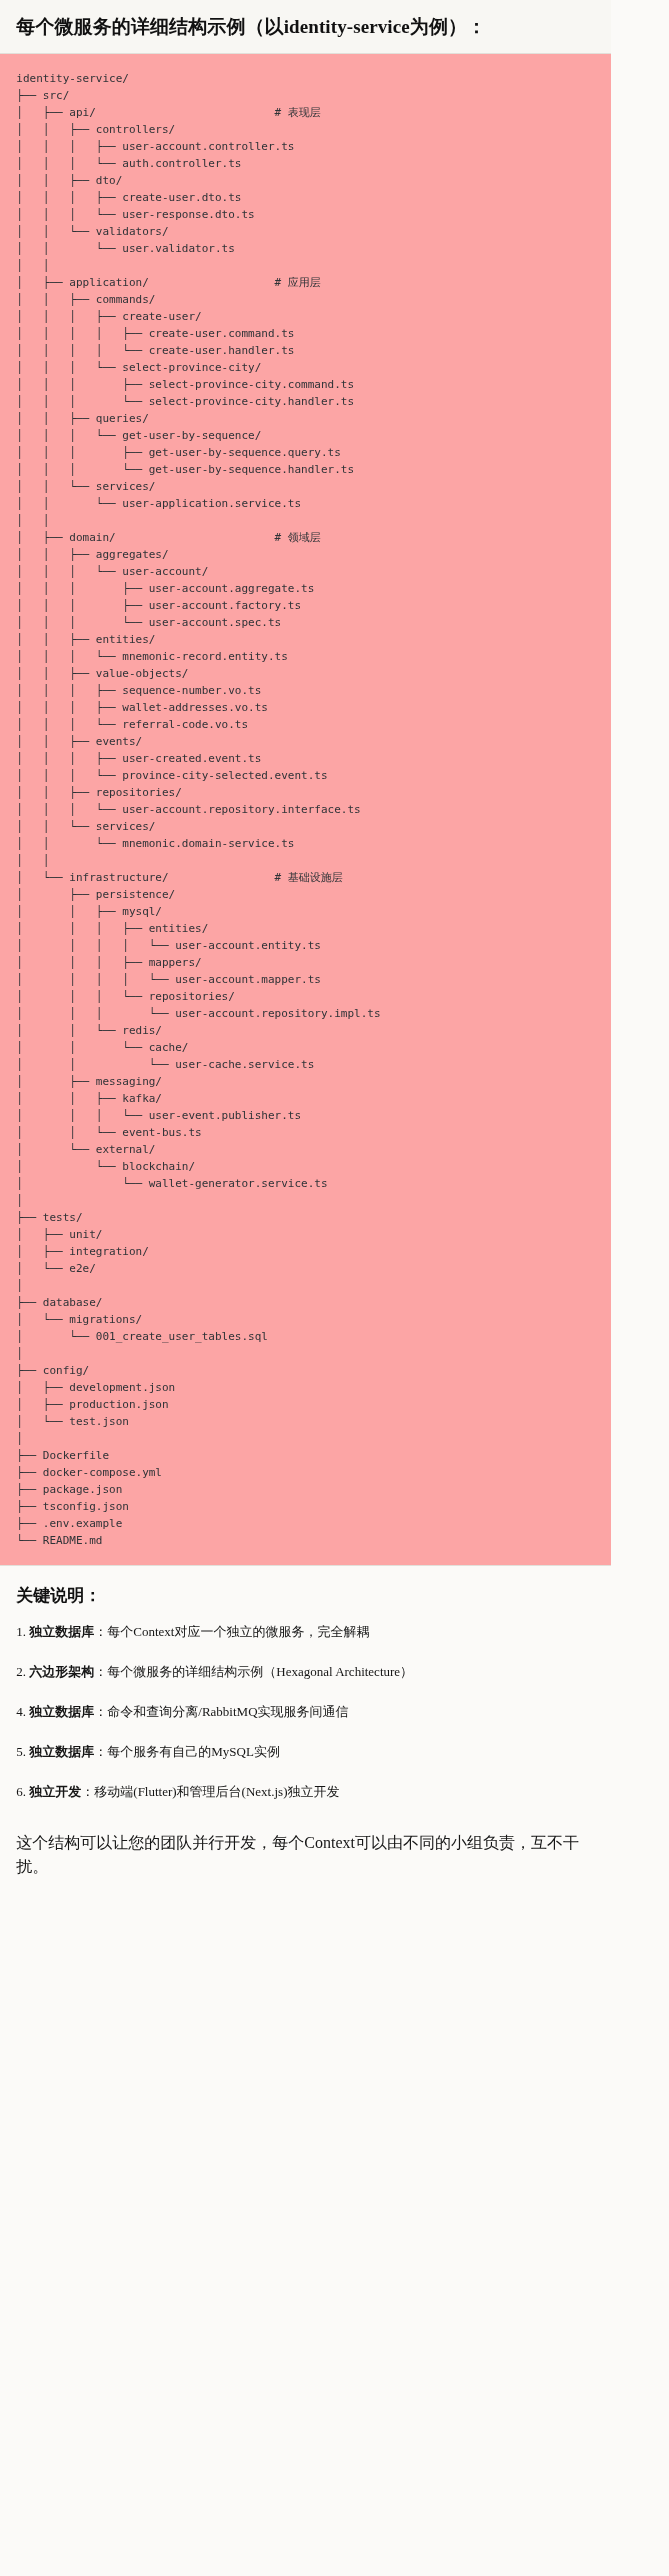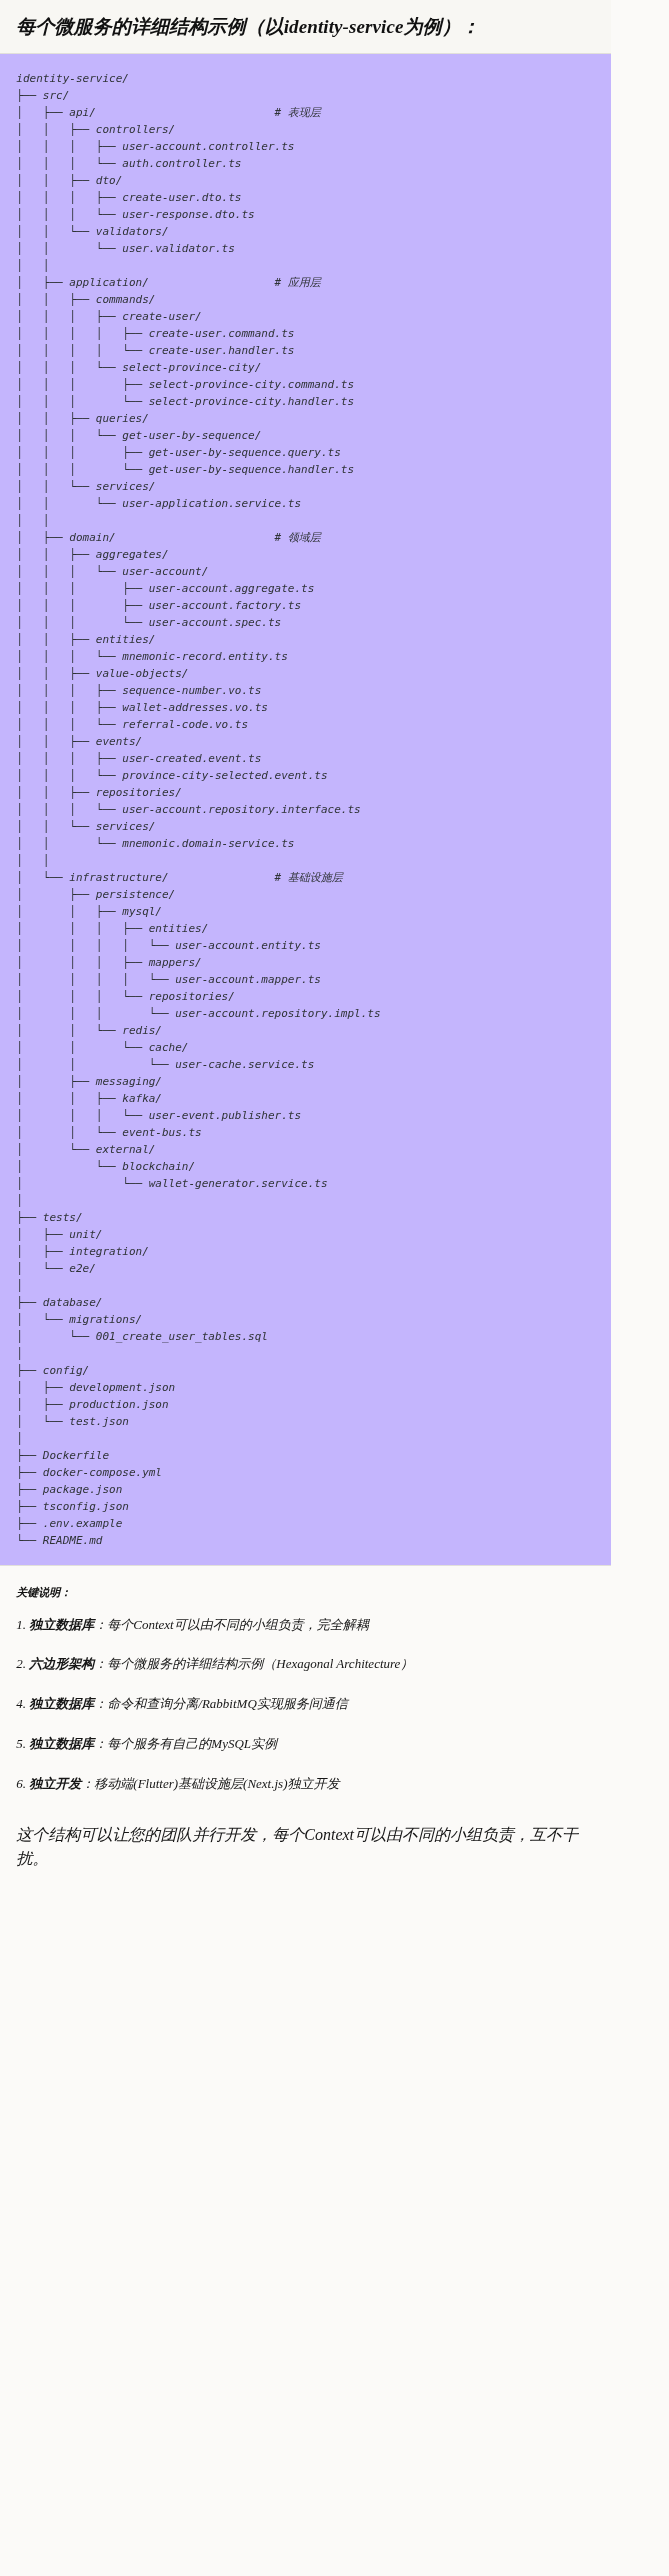--- a/index.html
+++ b/index.html
@@ -10,41 +10,40 @@
   }
   body {
     font-family: "Liberation Serif", "DejaVu Serif", serif;
     color: #1b1b1b;
   }
   .page {
     width: 611px;
     min-height: 2576px;
     background: #fbfaf8;
     position: relative;
-    font-style: italic;
   }
 
   
   .title-bar {
     padding: 15px 16.3px 13.8px 16.3px;
     background: #f8f7f3;
     border-bottom: 0.6px solid #e2e0da;
   }
   .title-text {
     font-size: 19px;
     font-weight: bold;
     line-height: 1.25;
     letter-spacing: 0.1px;
     color: #111111;
     font-family: "Liberation Serif", "DejaVu Serif", serif;
   }
 
   
   .code-block {
-    background: #c4b5fd;
+    background: #fca5a5;
     padding: 16.3px 16.3px 16.3px 16.3px;
     border-bottom: 0.6px solid #e2e0da;
   }
   pre.tree {
     margin: 0;
     padding: 0;
     font-family: "DejaVu Sans Mono", "Liberation Mono", monospace;
     font-size: 11px;
     line-height: 17px;
     color: #2f3337;
@@ -52,21 +51,21 @@
     letter-spacing: 0px;
     tab-size: 4;
   }
 
   
   .notes {
     padding: 16.3px 16.3px 21px 16.3px;
     background: #fbfaf8;
   }
   .notes-heading {
-    font-size: 11px;
+    font-size: 17px;
     font-weight: bold;
     color: #111111;
     margin: 2.5px 0 16.3px 0;
     line-height: 1.3;
   }
   .note-item {
     font-size: 13px;
     line-height: 1.45;
     color: #161616;
     margin: 0 0 21px 0;
@@ -178,41 +177,41 @@
 ├── tsconfig.json
 ├── .env.example
 └── README.md</pre>
   </div>
 
   <div class="notes">
     <div class="notes-heading">关键说明：</div>
 
     <div class="note-item">
       <span class="note-num">1.</span>
-      <span class="note-term">独立数据库</span><span class="note-sep">：</span><span class="note-body">每个Context可以由不同的小组负责，完全解耦</span>
+      <span class="note-term">独立数据库</span><span class="note-sep">：</span><span class="note-body">每个Context对应一个独立的微服务，完全解耦</span>
     </div>
 
     <div class="note-item">
       <span class="note-num">2.</span>
       <span class="note-term">六边形架构</span><span class="note-sep">：</span><span class="note-body">每个微服务的详细结构示例（Hexagonal Architecture）</span>
     </div>
 
 
     <div class="note-item">
       <span class="note-num">4.</span>
       <span class="note-term">独立数据库</span><span class="note-sep">：</span><span class="note-body">命令和查询分离/RabbitMQ实现服务间通信</span>
     </div>
 
     <div class="note-item">
       <span class="note-num">5.</span>
       <span class="note-term">独立数据库</span><span class="note-sep">：</span><span class="note-body">每个服务有自己的MySQL实例</span>
     </div>
 
     <div class="note-item">
       <span class="note-num">6.</span>
-      <span class="note-term">独立开发</span><span class="note-sep">：</span><span class="note-body">移动端(Flutter)基础设施层(Next.js)独立开发</span>
+      <span class="note-term">独立开发</span><span class="note-sep">：</span><span class="note-body">移动端(Flutter)和管理后台(Next.js)独立开发</span>
     </div>
 
     <div class="closing">这个结构可以让您的团队并行开发，每个Context可以由不同的小组负责，互不干扰。</div>
   </div>
 
 </div>
 
 
 </body></html>

